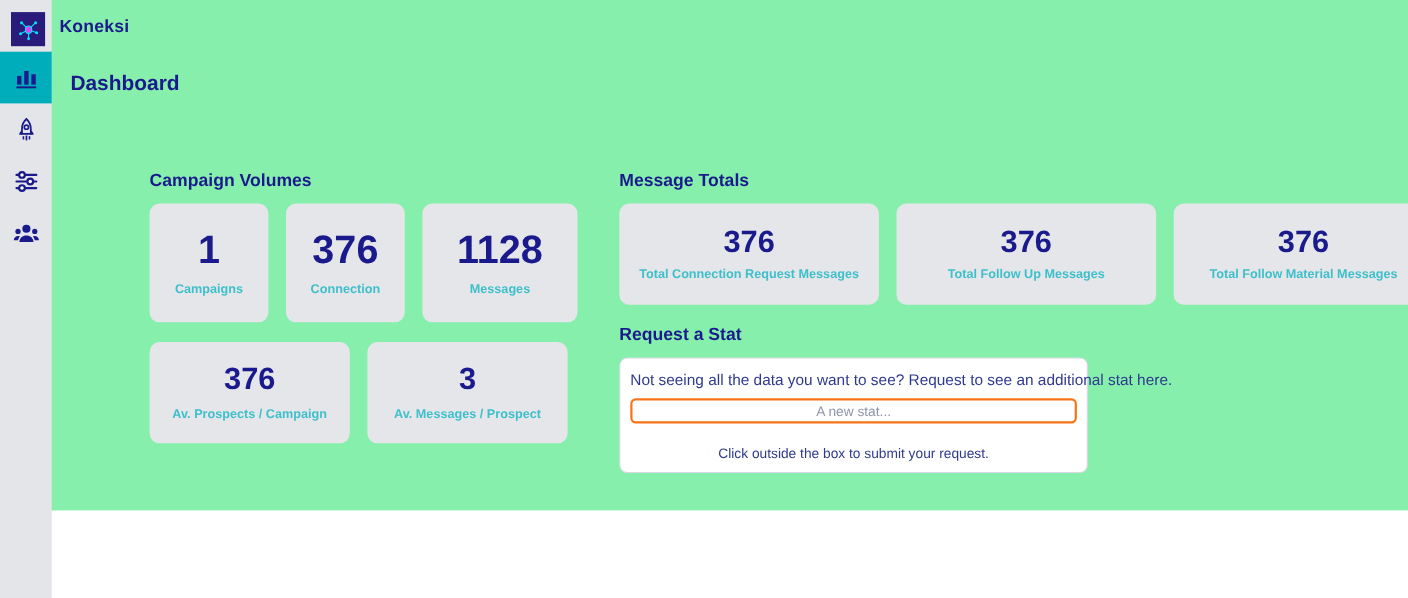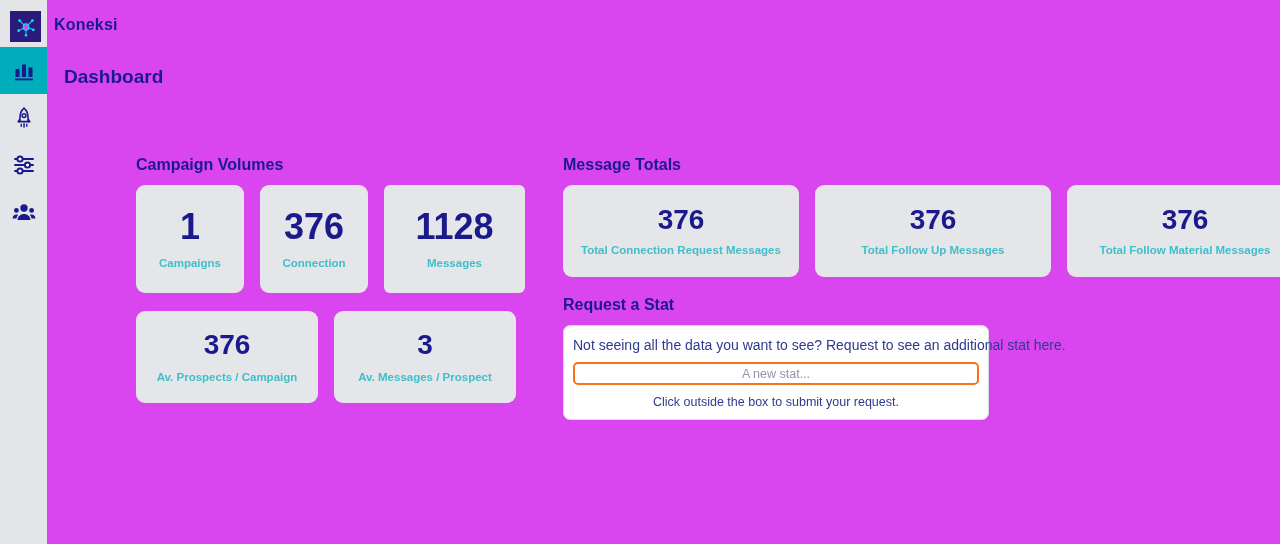--- a/index.html
+++ b/index.html
@@ -13,22 +13,22 @@
   body {
     font-family: "Liberation Sans", sans-serif;
     background: #ffffff;
     color: #1a1a8c;
   }
 
   
   .app {
     position: relative;
     width: 1280px;
-    height: 544px;
-    background: #d946ef;
+    height: 464px;
+    background: #86efac;
   }
 
   
   .sidebar {
     position: absolute;
     left: 0;
     top: 0;
     width: 47px;
     height: 544px;
     background: #e4e5e9;
@@ -136,21 +136,21 @@
     font-size: 11.5px;
     color: #3fbfc9;
     margin-top: 12px;
     white-space: nowrap;
     font-weight: bold;
   }
 
   
   #campaign-volumes { left: 93px; top: 156px; }
   #campaign-volumes .stat-card { width: 108px; height: 108px; }
-  #campaign-volumes .stat-card.wide { width: 141px; border-radius: 6px; }
+  #campaign-volumes .stat-card.wide { width: 141px; }
 
   
   #campaign-averages { left: 93px; top: 311px; }
   #campaign-averages .stat-card { width: 182px; height: 92px; }
   #campaign-averages .stat-value { font-size: 28px; }
 
   
   #message-totals { left: 520px; top: 156px; }
   #message-totals .stat-card { width: 236px; height: 92px; }
   #message-totals .stat-value { font-size: 28px; }
@@ -188,21 +188,21 @@
     text-align: center;
     outline: none;
   }
 
   .request-input::placeholder { color: #9095ad; }
 
   .request-hint {
     font-size: 12.5px;
     color: #2f3a8f;
     text-align: center;
-    margin-top: 10px;
+    margin-top: 20px;
     white-space: nowrap;
   }
 </style>
 </head>
 <body>
 
 <div class="app">
 
   <div class="sidebar">
 

